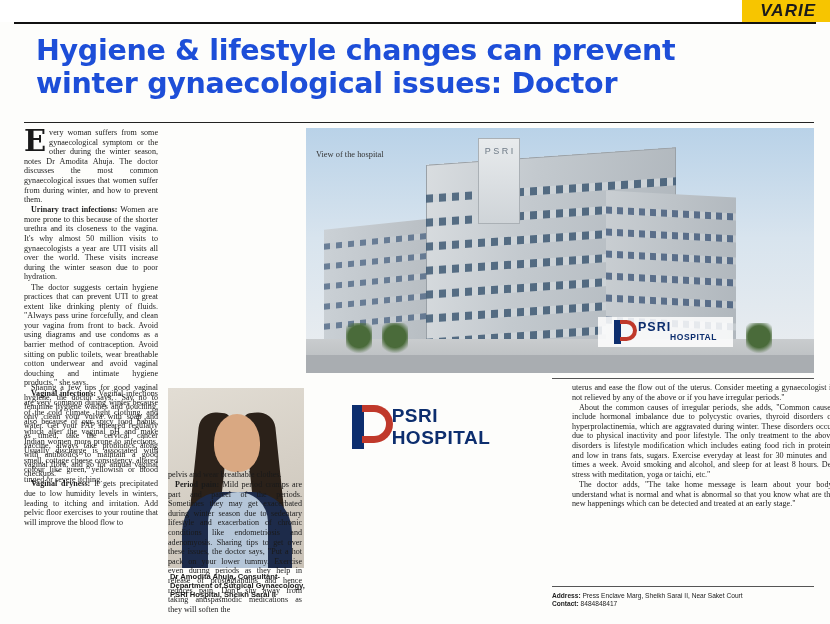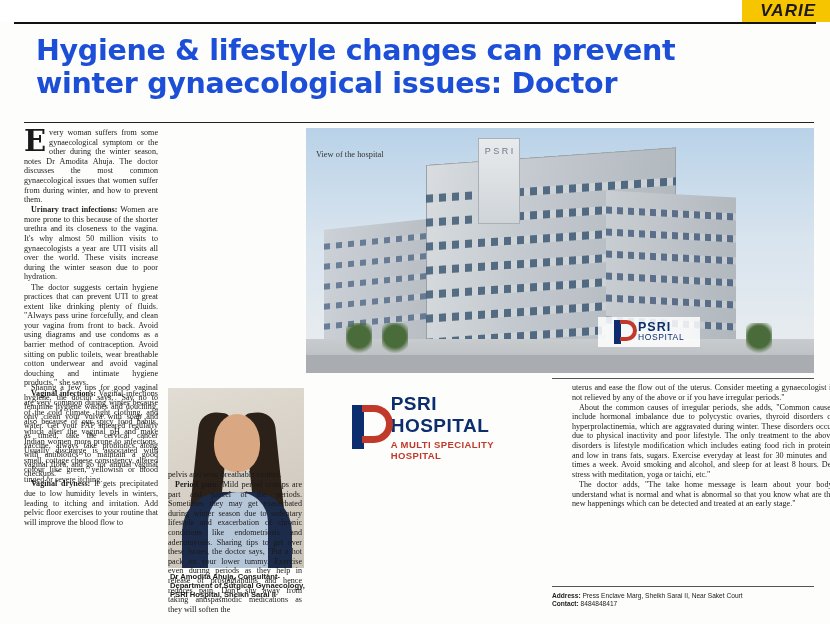--- a/index.html
+++ b/index.html
@@ -147,21 +147,21 @@
     content:"";position:absolute;left:0;top:0;width:7px;height:24px;background:#0d2e6e;
   }
   .logo-mark:after{
     content:"";position:absolute;left:6px;top:0;width:13px;height:13px;
     border:4px solid #c0392b;border-left:none;border-radius:0 13px 13px 0;
   }
   .logo-txt{
     font-family:"Liberation Sans", sans-serif;line-height:10px;
   }
   .logo-txt .l1{font-size:12.5px;font-weight:bold;color:#0d2e6e;letter-spacing:1px;}
-  .logo-txt .l2{font-size:8.5px;font-weight:normal;color:#0d2e6e;letter-spacing:.6px;}
+  .logo-txt .l2{font-size:8.5px;font-weight:bold;color:#0d2e6e;letter-spacing:.6px;margin-left:32px;}
   .tree{
     position:absolute;bottom:16px;width:26px;height:34px;
     background:radial-gradient(circle at 50% 40%,#4a6b3a 0 45%,rgba(74,107,58,0) 70%);
   }
   
   .centre-logo{
     position:absolute;left:352px;top:392px;width:180px;height:70px;
     display:flex;align-items:center;gap:8px;
   }
   .centre-logo .mark{width:34px;height:44px;position:relative;}
@@ -289,21 +289,20 @@
     <div class="doc-face"></div>
     <div class="doc-body"></div>
     <div class="doc-scarf"></div>
   </div>
   <div class="doc-cap">Dr Amodita Ahuja, Consultant-Department of Surgical Gynaecology, PSRI Hospital, Sheikh Sarai II</div>
 
   <div class="centre-logo">
     <div class="mark"></div>
     <div>
       <div class="t1">PSRI HOSPITAL</div>
-      <div class="t2">A MULTI SPECIALITY HOSPITAL</div>
     </div>
   </div>
 
   <div class="col" id="col3">
     <p class="first"><span>pelvis and wear breathable clothes.</span></p>
     <p><b>Period pain:</b><span> Mild period cramps are part and parcel of the periods. Sometimes they may get exacerbated during winter season due to sedentary lifestyle and exacerbation of chronic conditions like endometriosis and adenomyosis. Sharing tips to get over these issues, the doctor says, "Put a hot pack on your lower tummy. Exercise even during periods as they help in release of prostaglandins and hence reduces pain. Don't shy away from taking antispasmodic medications as they will soften the</span></p>
   </div>
 
   <div class="rule-mid"></div>
   <div class="col" id="col5">

